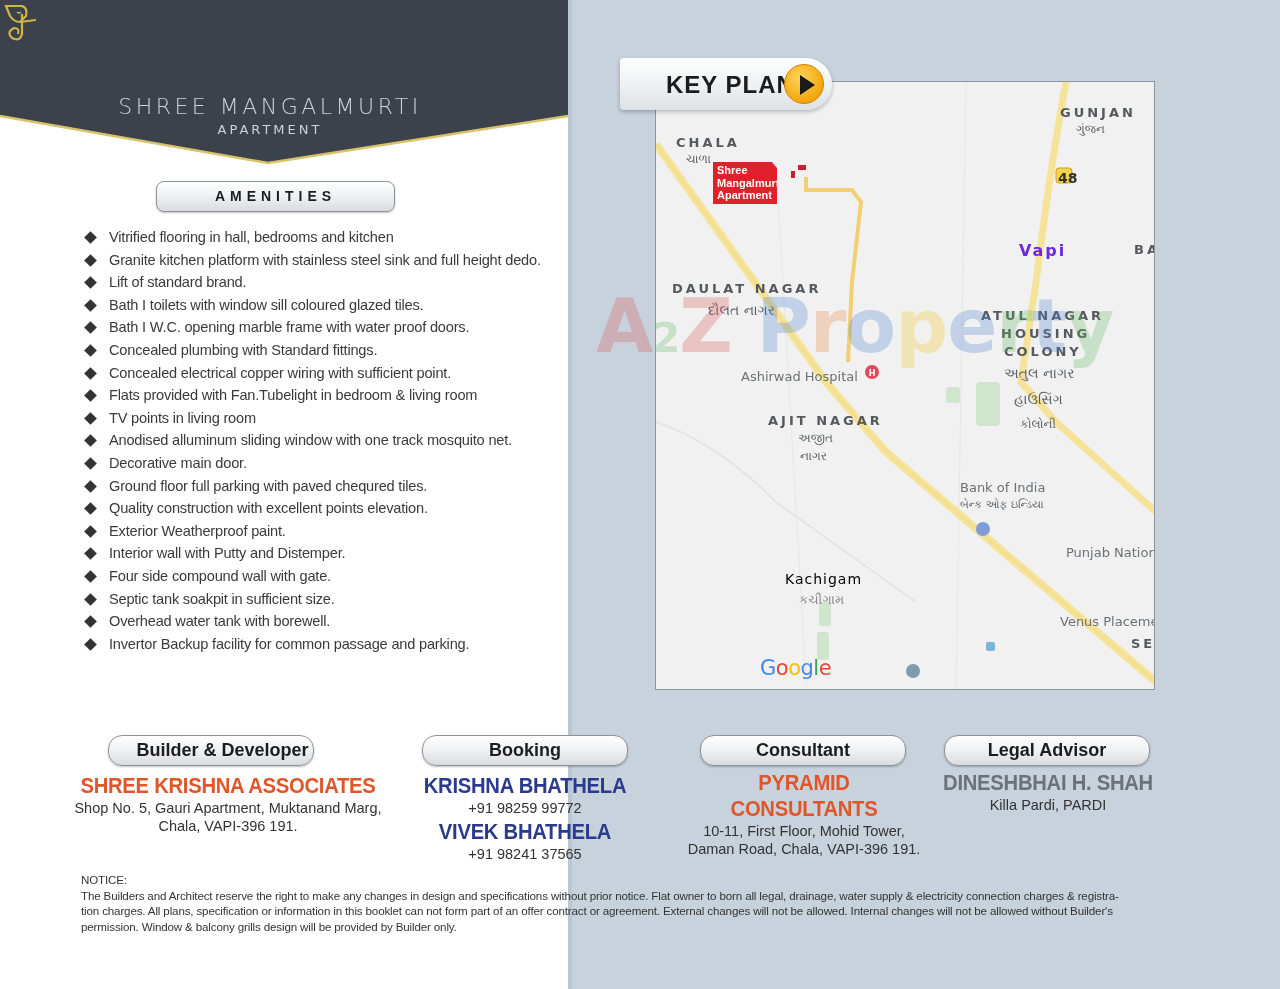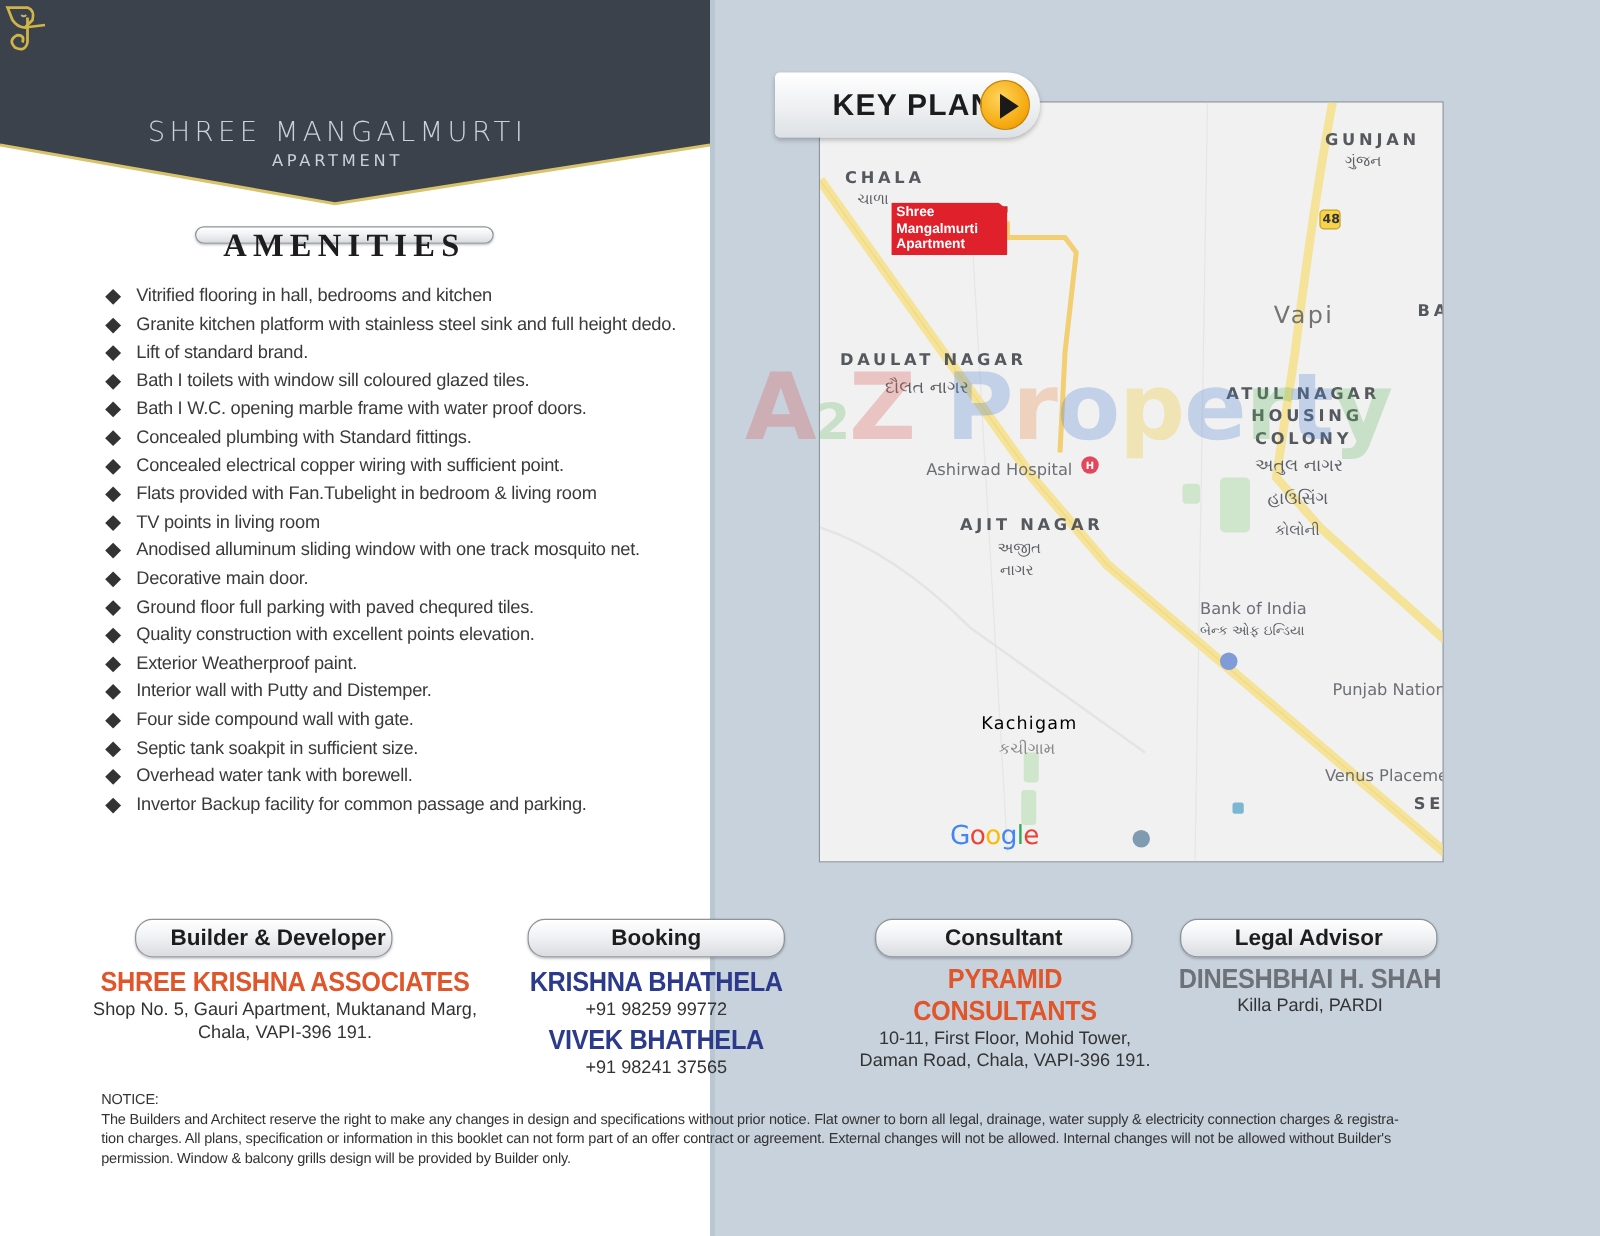--- a/index.html
+++ b/index.html
@@ -11,42 +11,42 @@
 
   
   .banner { position: absolute; left: 0; top: 0; width: 568px; height: 166px; }
   .banner svg { position: absolute; left: 0; top: 0; }
   .logo { position: absolute; left: 247px; top: 36px; width: 44px; height: 44px; }
   .brand-title { position: absolute; left: 0; width: 540px; top: 94px; text-align: center; color: #c9d2dd; font-size: 22px; letter-spacing: 3.5px; font-family: "DejaVu Sans", sans-serif; font-weight: 300; }
   .brand-sub { position: absolute; left: 0; width: 540px; top: 122px; text-align: center; color: #c9d2dd; font-size: 13px; letter-spacing: 3px; font-family: "DejaVu Sans", sans-serif; }
 
   
   .pill { position: absolute; border: 1px solid #8d9399; border-radius: 14px; background: linear-gradient(#ffffff 0%, #f1f2f4 45%, #d9dce0 100%); box-shadow: inset 0 1px 0 #fff, 0 1px 2px rgba(0,0,0,0.25); text-align: center; font-weight: bold; color: #1d1d1d; font-family: "Liberation Sans Narrow", "Liberation Sans", sans-serif; }
-  .pill-amen { left: 156px; top: 181px; width: 239px; height: 14px; line-height: 29px; font-size: 26px; letter-spacing: 5px; border-radius: 8px; font-family: Liberation Serif, serif; }
+  .pill-amen { left: 156px; top: 181px; width: 239px; height: 31px; line-height: 29px; font-size: 14px; letter-spacing: 5px; border-radius: 8px; }
   .pill-sm { height: 31px; line-height: 29px; font-size: 18px; width: 206px; top: 735px; }
 
   
   .amenities { position: absolute; left: 84px; top: 226px; list-style: none; }
   .amenities li { position: relative; height: 22.6px; line-height: 22.6px; font-size: 14.6px; color: #3a3a3a; padding-left: 25px; font-family: "Liberation Sans", sans-serif; transform-origin: left; letter-spacing: -0.2px; }
   .amenities li .bullet { position: absolute; left: 2px; top: 7px; width: 9px; height: 9px; background: #333; transform: rotate(45deg); }
 
   
   .keyplan-tab { position: absolute; left: 620px; top: 58px; width: 212px; height: 52px; border-radius: 4px 26px 26px 4px; background: linear-gradient(#ffffff, #eceef0 60%, #dde1e5); box-shadow: 0 2px 4px rgba(0,0,0,0.25); font-weight: bold; }
   .keyplan-label { position: absolute; left: 46px; top: 13px; font-size: 24px; color: #1c1c1c; letter-spacing: 1px; font-family: "Liberation Sans", sans-serif; }
   .play-btn { position: absolute; left: 164px; top: 6px; width: 40px; height: 40px; border-radius: 50%; background: radial-gradient(circle at 40% 35%, #ffd45a, #f4a70c 70%, #d98b00); border: 1px solid #c88400; }
   .play-btn::after { content: ""; position: absolute; left: 15px; top: 10px; border-left: 15px solid #1a1a1a; border-top: 10px solid transparent; border-bottom: 10px solid transparent; }
 
   .map { position: absolute; left: 655px; top: 81px; width: 500px; height: 609px; background: #f1f1f1; border: 1px solid #8c96a0; overflow: hidden; }
   .map svg { position: absolute; left: 0; top: 0; }
   .ml { position: absolute; color: #5f6368; font-family: "DejaVu Sans", sans-serif; white-space: nowrap; }
   .ml.cap { font-weight: bold; letter-spacing: 3px; font-size: 13px; color: #55595e; }
   .ml.guj { font-size: 12px; color: #5b5f63; }
   .ml.poi { font-size: 13px; color: #6c7075; }
-  .ml.city { font-size: 19px; letter-spacing: 2px; color: #737373; }
-  .marker-label { position: absolute; left: 57px; top: 80px; width: 93px; height: 42px; background: #e0202a; color: #fff; font-size: 11px; line-height: 12.5px; padding: 2px 4px; font-weight: bold; font-family: "Liberation Sans", sans-serif; clip-path: polygon(0 0, 92% 0, 100% 14%, 100% 100%, 0 100%); }
+  .ml.city { font-size: 16px; letter-spacing: 2px; color: #6d28d9; font-weight: bold; }
+  .marker-label { position: absolute; left: 57px; top: 80px; width: 64px; height: 42px; background: #e0202a; color: #fff; font-size: 11px; line-height: 12.5px; padding: 2px 4px; font-weight: bold; font-family: "Liberation Sans", sans-serif; clip-path: polygon(0 0, 92% 0, 100% 14%, 100% 100%, 0 100%); }
   .google { position: absolute; left: 104px; top: 574px; font-size: 21px; font-family: "DejaVu Sans", sans-serif; letter-spacing: -0.5px; }
   .watermark { position: absolute; left: 596px; top: 283px; font-size: 74px; font-weight: bold; font-family: "DejaVu Sans", sans-serif; opacity: 0.28; letter-spacing: -1px; pointer-events: none; white-space: nowrap; }
 
   
   .contact { position: absolute; text-align: center; font-family: "Liberation Sans", sans-serif; }
   .contact .name { font-weight: bold; font-size: 22px; letter-spacing: -0.3px; transform: scaleX(0.92); line-height: 26px; }
   .contact .line { font-size: 14.5px; color: #333; line-height: 18px; }
   .orange { color: #e0552a; }
   .navy { color: #2c3a8c; }
   .grey { color: #6c7278; }
@@ -132,21 +132,21 @@
   <div class="marker-label">
     <div>Shree</div>
     <div>Mangalmurti</div>
     <div>Apartment</div>
   </div>
 
   <div class="ml cap" style="left:20px;top:53px;text-align:right;">CHALA</div>
   <div class="ml guj" style="left:30px;top:70px;">ચાળા</div>
   <div class="ml cap" style="left:404px;top:23px;">GUNJAN</div>
   <div class="ml guj" style="left:420px;top:40px;">ગુંજન</div>
-  <div class="ml" style="left:402px;top:88px;font-size:10px;font-weight:bold;color:#333;">48</div>
+  <div class="ml" style="left:402px;top:88px;font-size:14px;font-weight:bold;color:#333;">48</div>
   <div class="ml city" style="left:363px;top:159px;">Vapi</div>
   <div class="ml cap" style="left:478px;top:160px;">BA</div>
   <div class="ml cap" style="left:16px;top:199px;">DAULAT NAGAR</div>
   <div class="ml guj" style="left:52px;top:220px;font-size:14px;">દૌલત નાગર</div>
   <div class="ml cap" style="left:325px;top:226px;">ATUL NAGAR</div>
   <div class="ml cap" style="left:345px;top:244px;">HOUSING</div>
   <div class="ml cap" style="left:348px;top:262px;text-align:center;">COLONY</div>
   <div class="ml guj" style="left:348px;top:283px;font-size:14px;">અતુલ નાગર</div>
   <div class="ml guj" style="left:358px;top:309px;font-size:14px;">હાઉસિંગ</div>
   <div class="ml guj" style="left:364px;top:335px;font-size:12px;">કોલોની</div>

